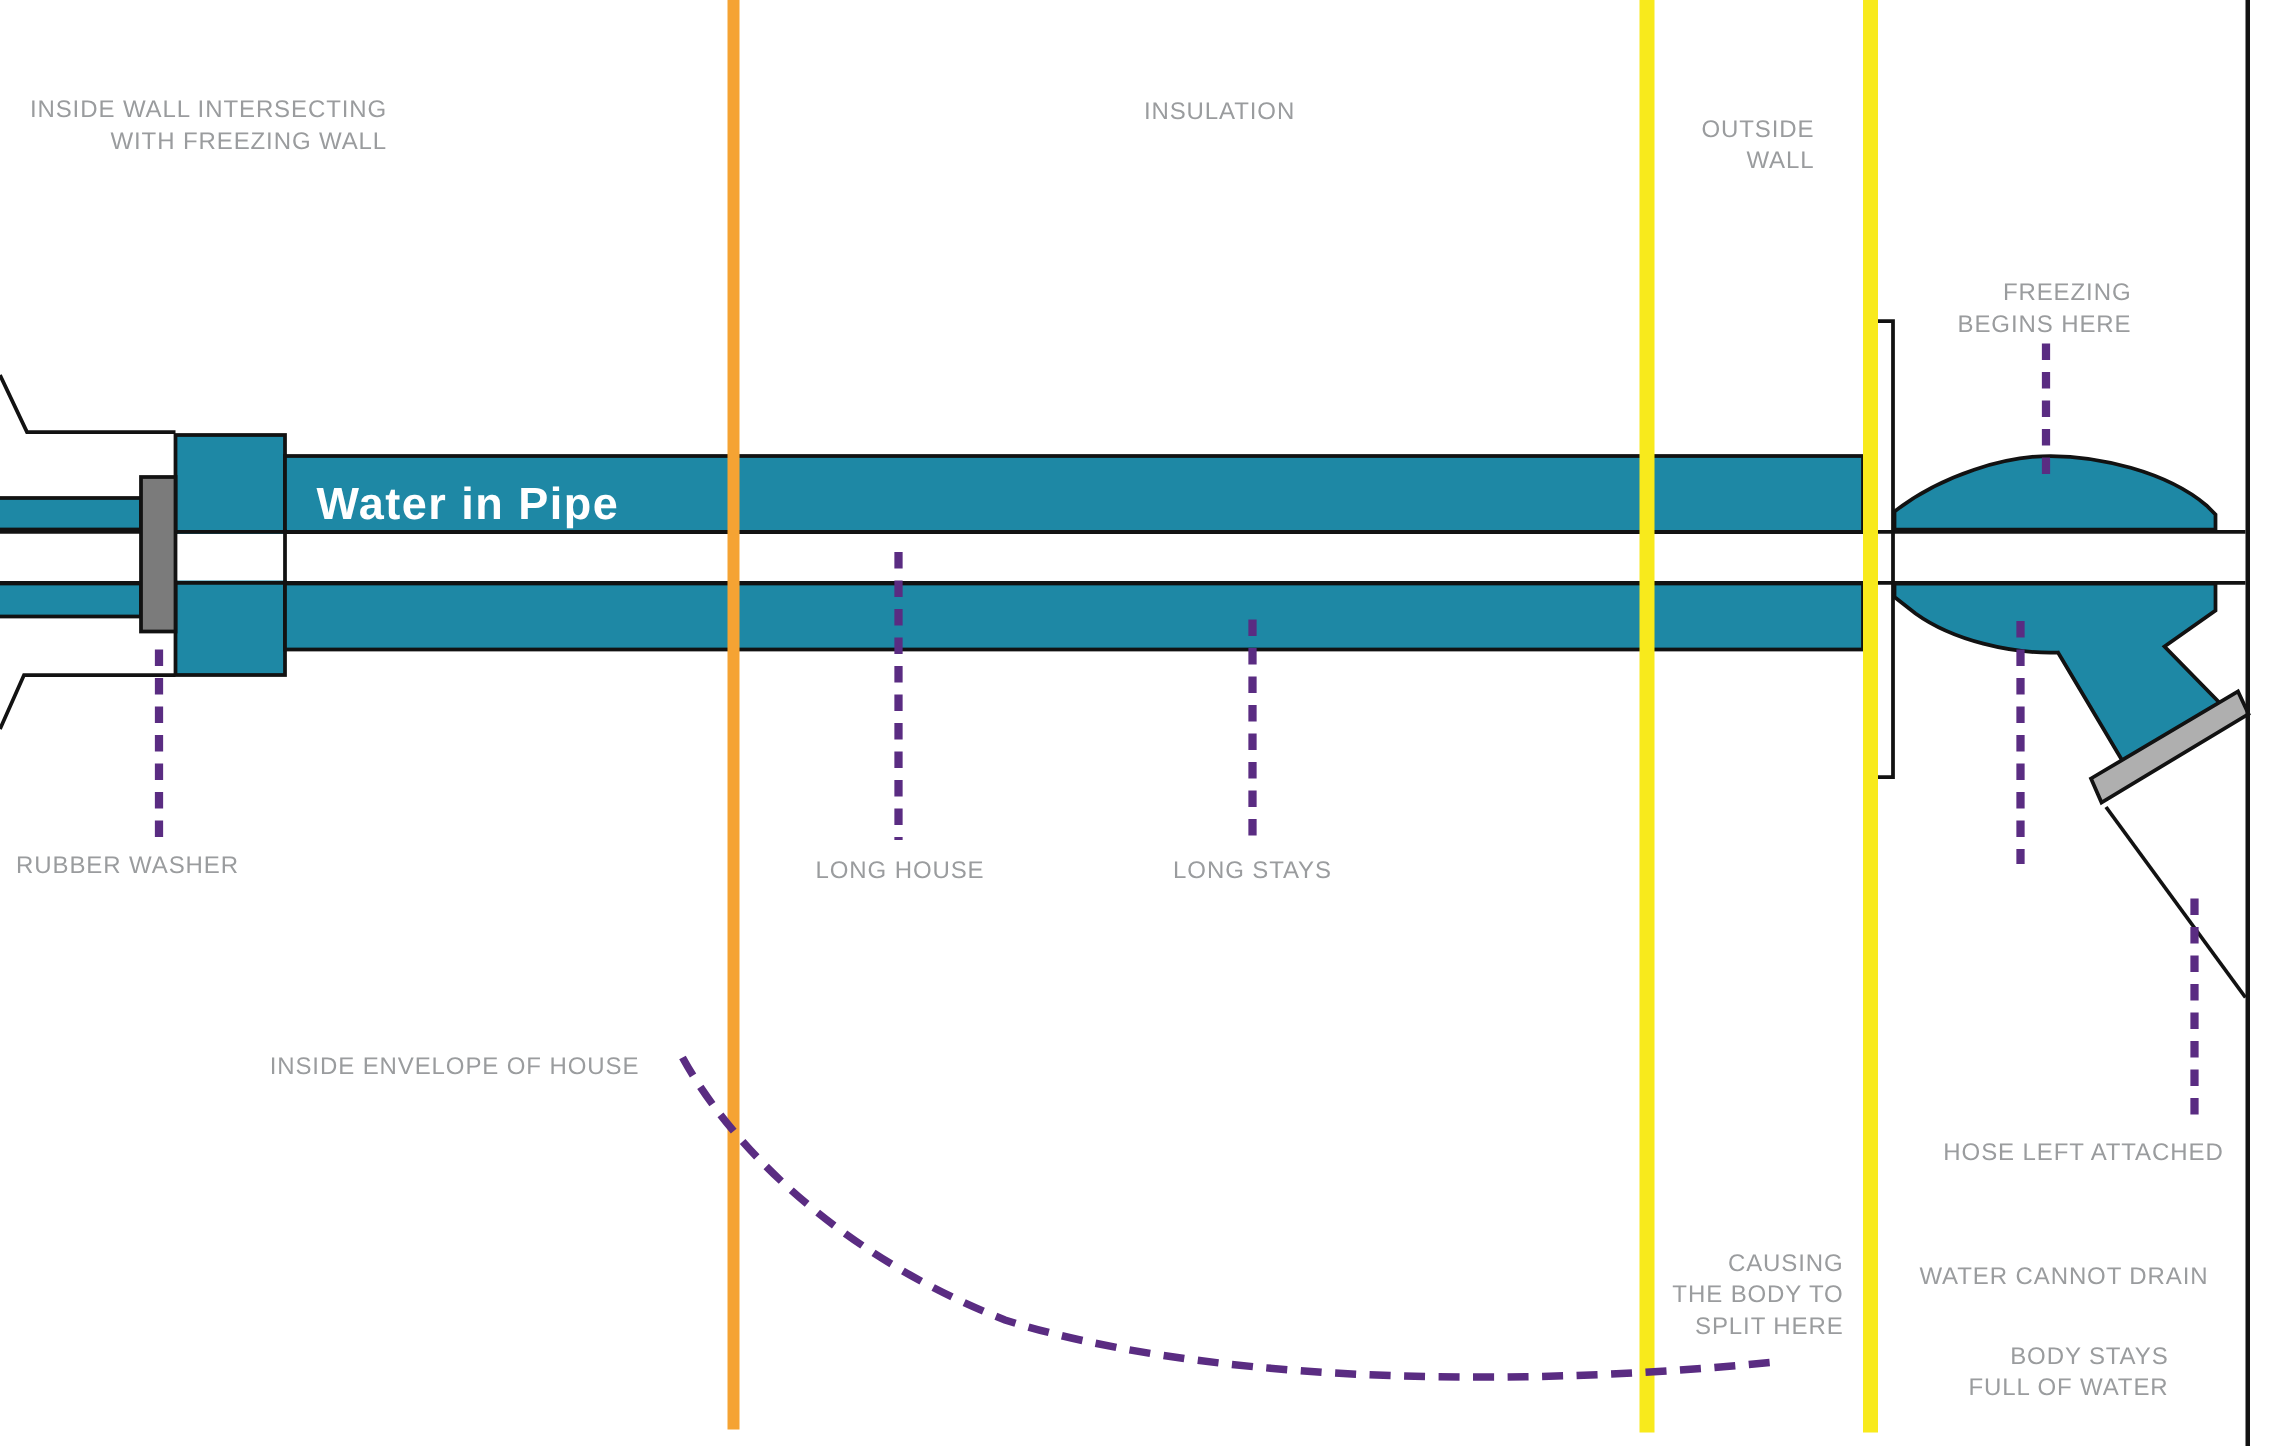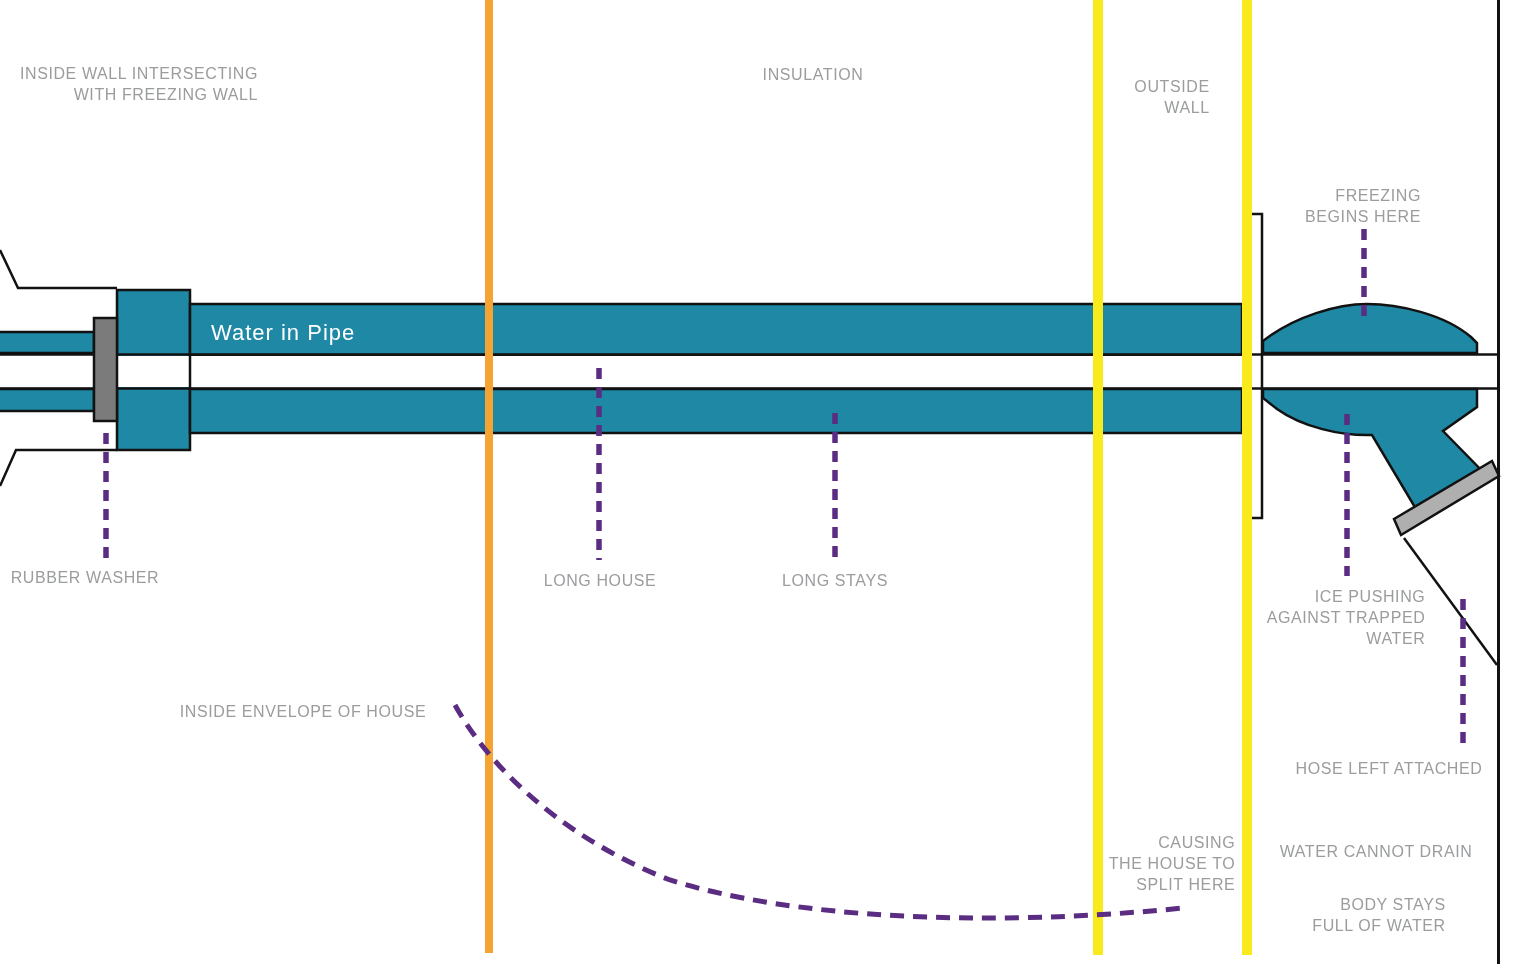--- a/index.html
+++ b/index.html
@@ -18,23 +18,24 @@
     color:#9a9c9e;
     font-size:16px;
     line-height:21px;
     letter-spacing:.6px;
     white-space:nowrap;
   }
   .lbl span{display:block;}
   .pipe-label{
     position:absolute;
     color:#ffffff;
-    font-size:22px;
+    font-size:30px;
     letter-spacing:1px;
     white-space:nowrap;
+    font-weight:bold;
   }
   .teal{fill:#1e88a5;stroke:#121212;stroke-width:2.5;}
   .outline{stroke:#121212;stroke-width:2.5;fill:none;}
   .leader{stroke:#5a2c82;stroke-width:5.5;stroke-dasharray:11 8;fill:none;}
   .curve{stroke:#5a2c82;stroke-width:5;stroke-dasharray:14 9;fill:none;}
 </style>
 </head>
 <body>
 
 <div class="canvas">
@@ -117,29 +118,24 @@
   </div>
 
   <div class="lbl" style="left:835px;top:570px">
     <span>LONG STAYS</span>
   </div>
 
   <div class="lbl" style="left:303px;top:701px">
     <span>INSIDE ENVELOPE OF HOUSE</span>
   </div>
 
-  <div class="lbl" style="left:1346px;top:586px">
-    <span>ICE PUSHING</span>
-    <span>AGAINST TRAPPED</span>
-    <span>WATER</span>
-  </div>
 
   <div class="lbl" style="left:1172px;top:832px">
     <span>CAUSING</span>
-    <span>THE HOUSE TO</span>
+    <span>THE BODY TO</span>
     <span>SPLIT HERE</span>
   </div>
 
   <div class="lbl" style="left:1389px;top:758px">
     <span>HOSE LEFT ATTACHED</span>
   </div>
 
   <div class="lbl" style="left:1376px;top:841px">
     <span>WATER CANNOT DRAIN</span>
   </div>

